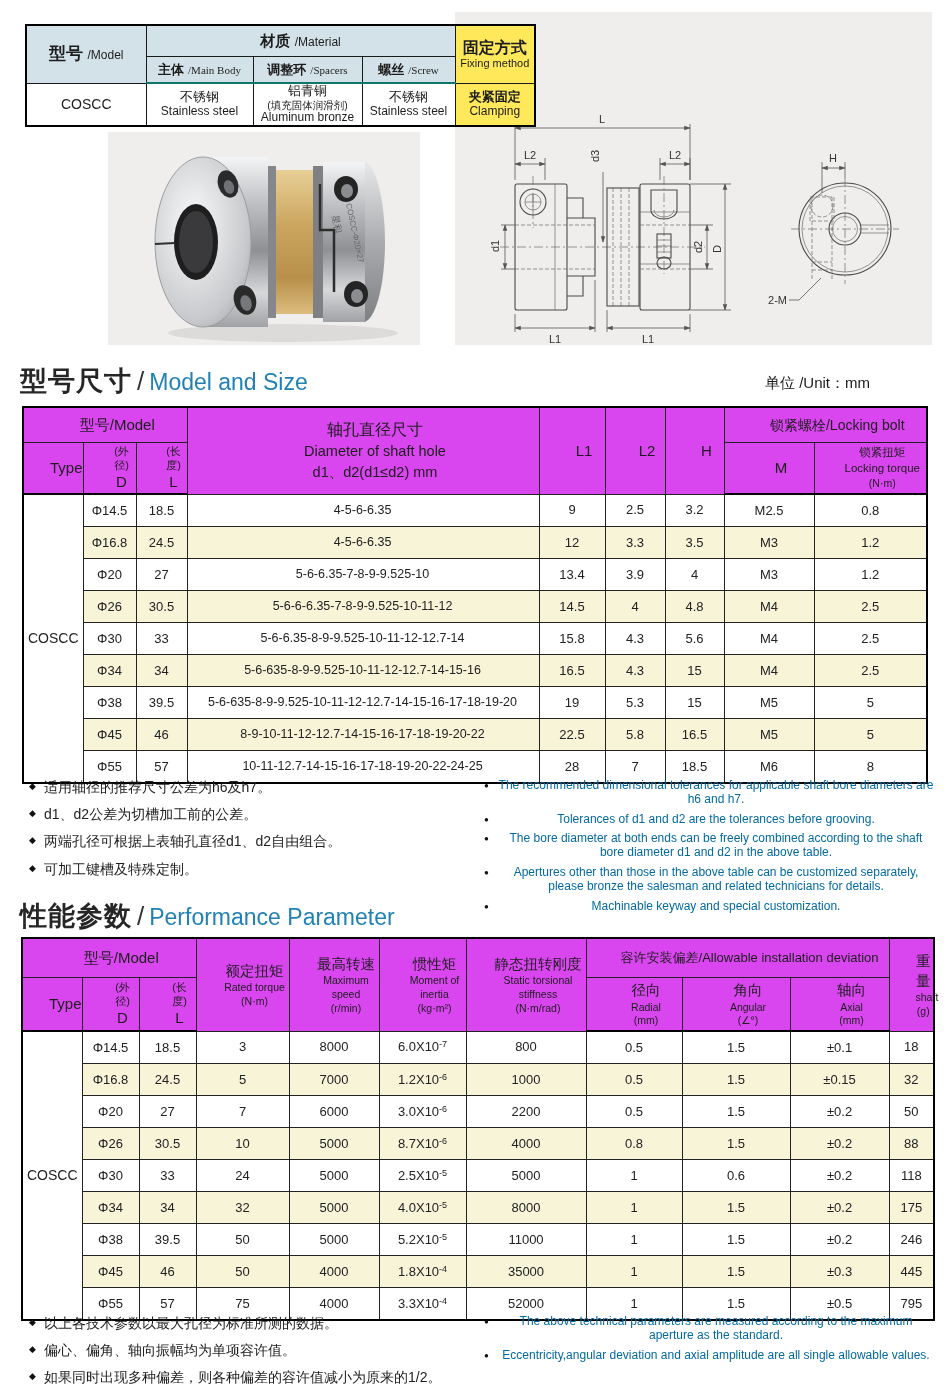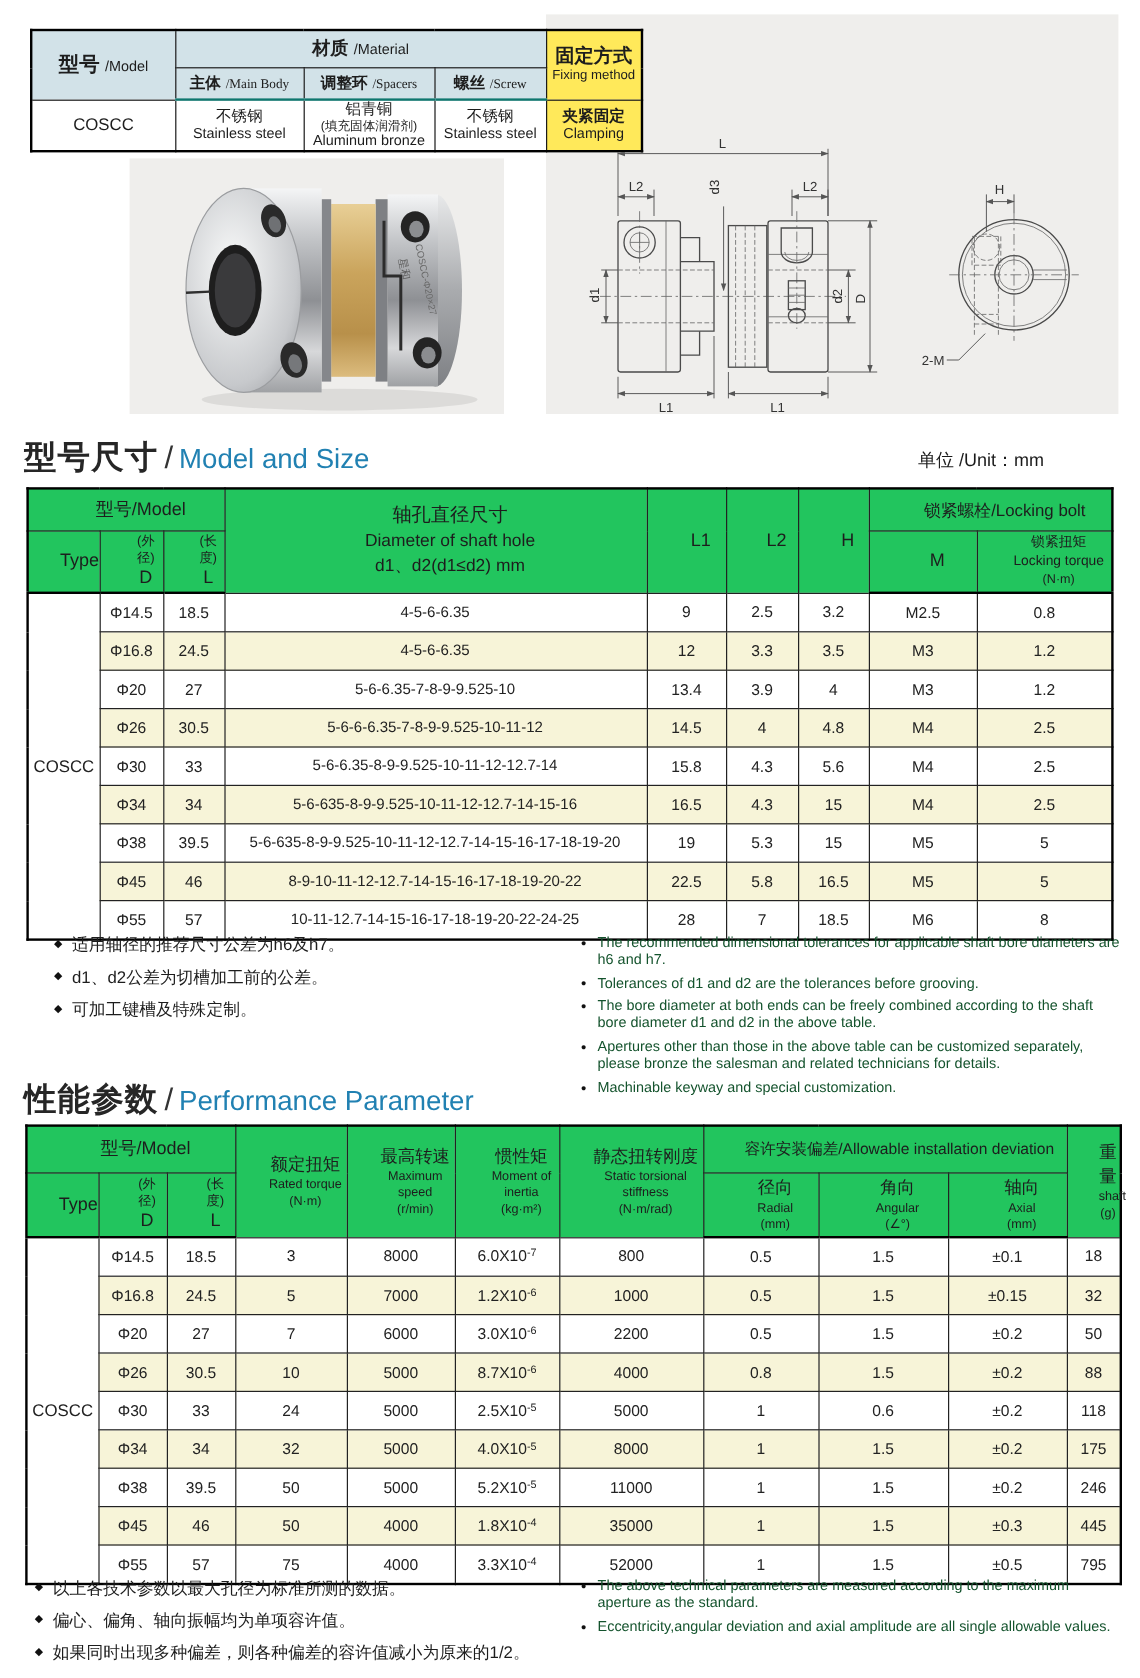--- a/index.html
+++ b/index.html
@@ -44,21 +44,21 @@
   .section-title{position:absolute;left:20px;white-space:nowrap;z-index:2;}
   .t-cn{font-size:27px;font-weight:600;color:#262626;letter-spacing:1px;}
   .t-sep{font-size:26px;font-weight:300;color:#333;margin:0 5px;}
   .t-en{font-size:23px;color:#2181b2;}
   .unit-label{position:absolute;font-size:15px;color:#1a1a1a;z-index:2;}
 
   
   .data-table{position:absolute;background:#fff;border:2px solid #000;z-index:2;}
   .data-table th,.data-table td{border:1px solid #222;text-align:center;vertical-align:middle;
       padding:0 2px;font-weight:normal;line-height:1.2;}
-  .data-table thead th{background:#22c55e;padding-left:26px;}
+  .data-table thead th{background:#d946ef;padding-left:26px;}
   .data-table thead tr.h2 th{border-bottom:2px solid #000;}
   .size-table thead tr.h1 th{height:34px;}
   .size-table thead tr.h2 th{height:50px;}
   .perf-table thead tr.h1 th{height:38px;}
   .perf-table thead tr.h2 th{height:52px;}
   .data-table tbody td{height:31px;font-size:13px;color:#222;}
   .data-table tbody tr.alt td{background:#f7f4d8;}
   .data-table tbody td.type-cell{background:#fff;font-size:14px;}
   .data-table tbody td.left-cell{text-align:center;padding-left:1px;font-size:12.5px;margin-left:11px;}
   .hg{font-size:15px;}
@@ -72,21 +72,21 @@
   .ph-en{font-size:10.5px;display:block;line-height:1.3;}
   .ph-un{font-size:10.5px;display:block;line-height:1.3;}
   sup{font-size:9px;vertical-align:4px;}
 
   
   .notes{position:absolute;z-index:2;}
   .notes ul{list-style:none;margin:0;padding:0;}
   .notes li{position:relative;padding-left:16px;}
   .notes-cn li{font-size:14px;line-height:1.3;margin-bottom:9px;color:#1d1d1d;}
   .notes-cn li::before{content:"◆";position:absolute;left:1px;top:3px;font-size:9px;color:#111;}
-  .notes-en li{font-size:12px;line-height:1.15;margin-bottom:6px;color:#14532d;}
+  .notes-en li{font-size:12px;line-height:1.15;margin-bottom:6px;color:#0369a1;text-align:center;}
   .notes-en li::before{content:"●";position:absolute;left:2px;top:2px;font-size:8px;color:#111;}
 </style>
 </head>
 <body>
 
 <div class="page">
 
   <div class="gray-panel" style="left:455px;top:12px;width:477px;height:333px"></div>
 
   <table class="material-table">
@@ -448,24 +448,25 @@
           <td class="left-cell">10-11-12.7-14-15-16-17-18-19-20-22-24-25</td>
           <td>28</td>
           <td>7</td>
           <td>18.5</td>
           <td>M6</td>
           <td>8</td>
         </tr>
       </tbody>
   </table>
 
-  <div class="notes notes-cn" style="left:44px;top:778px;width:445px">
+  <div class="notes notes-cn" style="left:28px;top:778px;width:445px">
     <ul>
         <li>适用轴径的推荐尺寸公差为h6及h7。</li>
         <li>d1、d2公差为切槽加工前的公差。</li>
+        <li>两端孔径可根据上表轴孔直径d1、d2自由组合。</li>
         <li>可加工键槽及特殊定制。</li>
       </ul>
   </div>
   <div class="notes notes-en" style="left:482px;top:779px;width:452px">
     <ul>
         <li>The recommended dimensional tolerances for applicable shaft bore diameters are h6 and h7.</li>
         <li>Tolerances of d1 and d2 are the tolerances before grooving.</li>
         <li>The bore diameter at both ends can be freely combined according to the shaft bore diameter d1 and d2 in the above table.</li>
         <li>Apertures other than those in the above table can be customized separately, please bronze the salesman and related technicians for details.</li>
         <li>Machinable keyway and special customization.</li>

